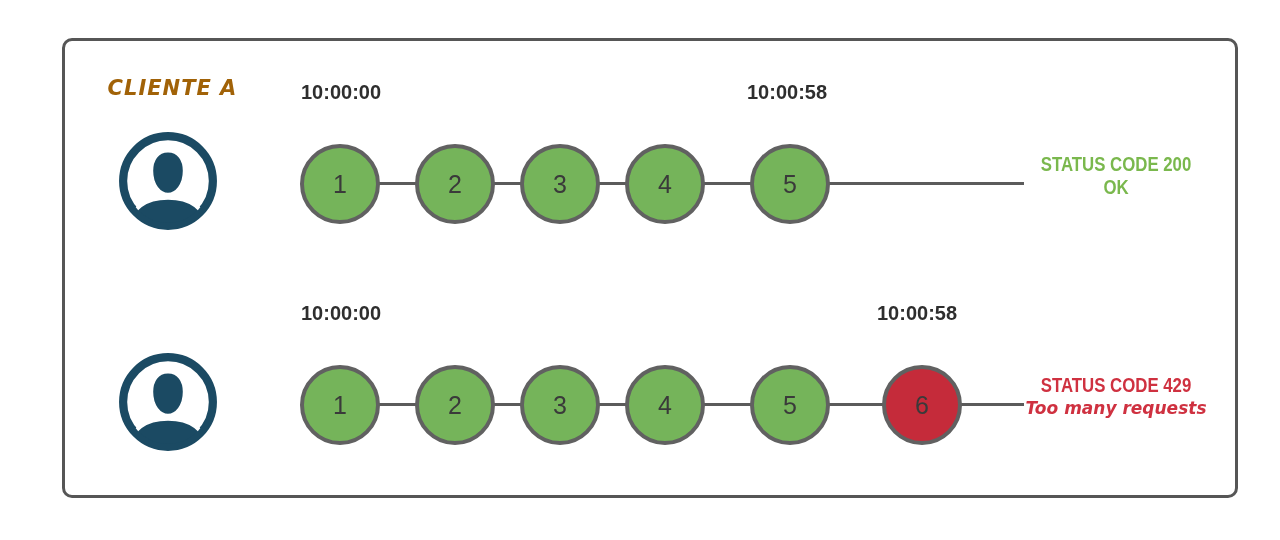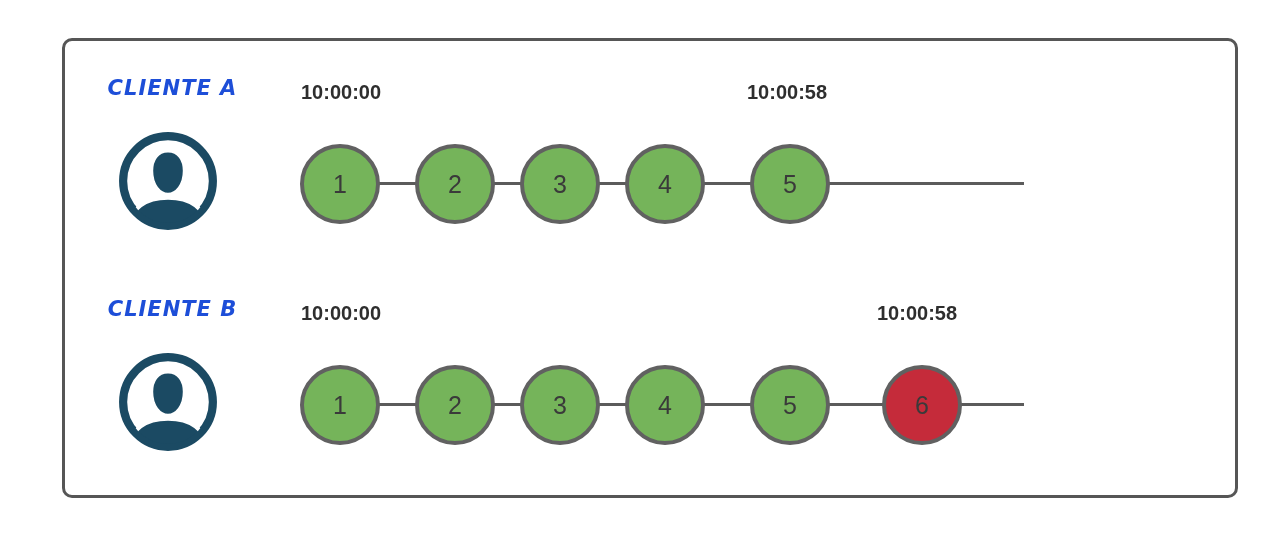--- a/index.html
+++ b/index.html
@@ -22,21 +22,21 @@
   .row-a{--oy:0px;}
   .row-b{--oy:221px;}
 
   .client-label{
     position:absolute;
     left:100px;top:calc(var(--oy) + 76px);
     width:145px;text-align:center;
     font-family:"DejaVu Sans",sans-serif;
     font-weight:bold;font-style:italic;
     font-size:21px;letter-spacing:1px;
-    color:#1d4ed8;white-space:nowrap;
+    color:#a16207;white-space:nowrap;
   }
   .time{
     position:absolute;
     top:calc(var(--oy) + 81px);
     font-size:20px;font-weight:bold;color:#2e2e2e;
     white-space:nowrap;
   }
   .time-start{left:292px;margin-left:9px;}
   .row-a .time-end{left:747px;}
   .row-b .time-end{left:877px;}
@@ -119,24 +119,27 @@
     </div>
 
     <div class="hline"></div>
 
     <div class="circle c1" style="background-color: rgb(117, 180, 90);">1</div>
     <div class="circle c2" style="background-color: rgb(117, 180, 90);">2</div>
     <div class="circle c3" style="background-color: rgb(117, 180, 90);">3</div>
     <div class="circle c4" style="background-color: rgb(117, 180, 90);">4</div>
     <div class="circle c5" style="background-color: rgb(117, 180, 90);">5</div>
 
+    <div class="status" style="color: rgb(122, 184, 77);">
+      <span class="status-line1">STATUS CODE 200</span>
+      <span class="status-line2">OK</span>
+    </div>
   </div>
 
   <div class="row row-b">
-    <div class="client-label">CLIENTE B</div>
     <div class="time time-start">10:00:00</div>
     <div class="time time-end">10:00:58</div>
 
     <div class="avatar" style="color: rgb(27, 74, 99);">
       <svg viewBox="0 0 100 100" aria-hidden="true">
         <defs>
             <clipPath id="avatar-clip-b">
               <circle cx="50" cy="50" r="41"></circle>
             </clipPath>
           </defs>
@@ -150,14 +153,18 @@
 
     <div class="hline"></div>
 
     <div class="circle c1" style="background-color: rgb(117, 180, 90);">1</div>
     <div class="circle c2" style="background-color: rgb(117, 180, 90);">2</div>
     <div class="circle c3" style="background-color: rgb(117, 180, 90);">3</div>
     <div class="circle c4" style="background-color: rgb(117, 180, 90);">4</div>
     <div class="circle c5" style="background-color: rgb(117, 180, 90);">5</div>
     <div class="circle c6" style="background-color: rgb(197, 43, 58);">6</div>
 
+    <div class="status" style="color: rgb(207, 49, 64);">
+      <span class="status-line1">STATUS CODE 429</span>
+      <span class="status-line2">Too many requests</span>
+    </div>
   </div>
 </div>
 
 </body></html>

